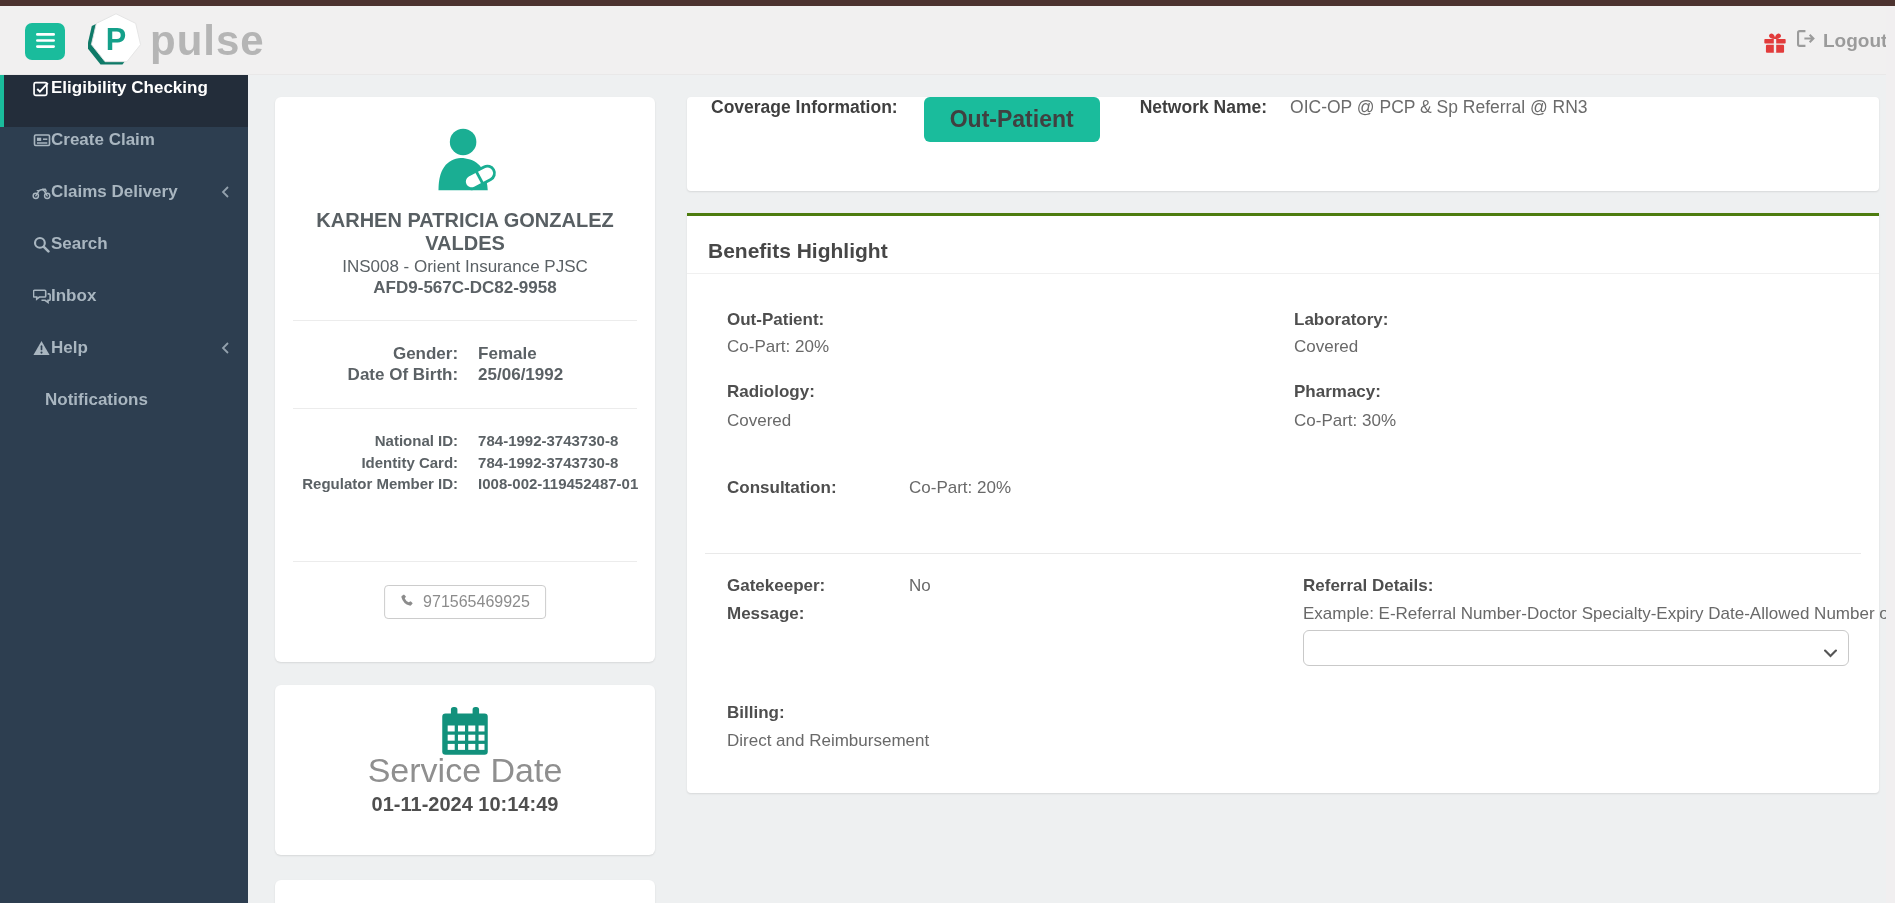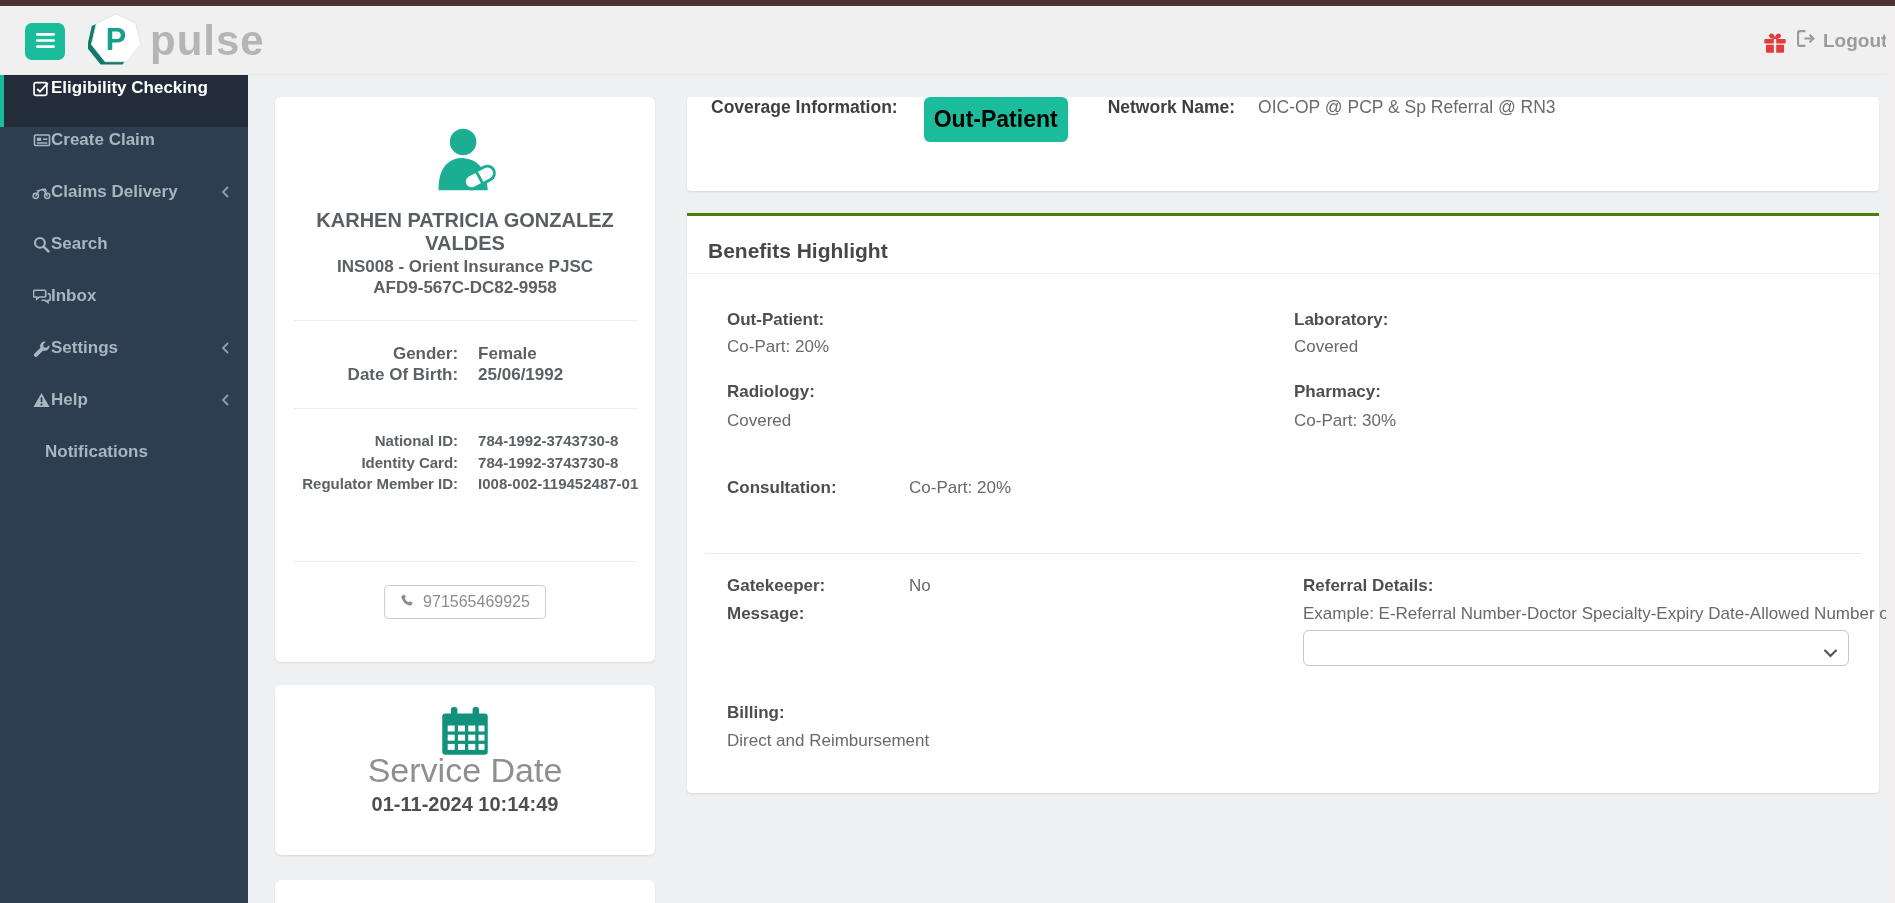--- a/index.html
+++ b/index.html
@@ -25,21 +25,21 @@
   .sb-label { line-height:20px; white-space:nowrap; }
   .sb-chevron { position:absolute; right:16px; top:5px; width:13px; height:14px; }
 
   
   .card { position:absolute; background:#ffffff; border-radius:6px; box-shadow:0 1px 2px rgba(0,0,0,0.10); }
 
   
   .patient-card { left:275px; top:97px; width:380px; height:565px; }
   .avatar { position:absolute; left:50%; top:30px; transform:translateX(-50%); }
   .p-name { position:absolute; left:16px; right:16px; top:112px; text-align:center; font-size:20px; line-height:23px; font-weight:bold; color:#585f63; }
-  .p-insurer { position:absolute; left:10px; right:10px; top:160px; text-align:center; font-size:17px; font-weight:bold; color:#5b6165; }
+  .p-insurer { position:absolute; left:10px; right:10px; top:160px; text-align:center; font-size:17px; font-weight:normal; color:#5b6165; }
   .p-number { position:absolute; left:10px; right:10px; top:181px; text-align:center; font-size:17px; font-weight:bold; color:#5b6165; }
   .hr { position:absolute; left:18px; right:18px; border-top:1px solid #ececec; }
   .kv-block { position:absolute; left:18px; right:18px; }
   .kv-row { display:flex; gap:20px; }
   .kv-label { flex:0 0 48%; text-align:right; white-space:nowrap; }
   .kv-value { text-align:center; white-space:nowrap; }
   .kv-17 .kv-row { font-size:17px; font-weight:bold; color:#5b6165; line-height:21px; }
   .kv-15 .kv-row { font-size:15px; font-weight:bold; color:#5b6165; line-height:21.5px; }
   .phone-btn { position:absolute; left:50%; top:488px; transform:translateX(-50%); display:inline-flex; align-items:center; gap:9px; background:#ffffff; border:1px solid #cccccc; border-radius:4px; padding:7px 15px; font-size:16px; color:#8c8c8c; cursor:pointer; white-space:nowrap; font-family:inherit; }
 
@@ -47,21 +47,21 @@
   .service-card { left:275px; top:685px; width:380px; height:170px; text-align:center; }
   .cal { position:absolute; left:50%; top:22px; transform:translateX(-50%); }
   .svc-title { position:absolute; left:0; right:0; top:66px; font-size:34px; color:#8f8f8f; }
   .svc-value { position:absolute; left:0; right:0; top:108px; font-size:20px; font-weight:bold; color:#4f4f4f; }
 
   .partial-card { left:275px; top:880px; width:380px; height:30px; border-radius:6px 6px 0 0; }
 
   
   .coverage-card { left:687px; top:97px; width:1192px; height:94px; display:flex; align-items:flex-start; padding-left:24px; border-radius:4px; }
   .cov-label { font-size:17.5px; font-weight:bold; color:#3f3f3f; }
-  .badge { margin-left:26px; background:#1abc9c; color:#000000; font-size:23px; font-weight:bold; padding:9px 10px; border-radius:6px; border:none; cursor:pointer; font-family:inherit; }
+  .badge { margin-left:26px; background:#1abc9c; color:#404040; font-size:23px; font-weight:bold; padding:9px 26px; border-radius:6px; border:none; cursor:pointer; font-family:inherit; }
   .net-label { margin-left:40px; font-size:17.5px; font-weight:bold; color:#3f3f3f; }
   .net-value { margin-left:23px; font-size:17.5px; color:#6b6b6b; }
 
   
   .benefits-card { left:687px; top:213px; width:1192px; height:580px; border-top:3px solid #4d7c0f; border-radius:0 0 4px 4px; }
   .b-title { position:absolute; left:21px; top:23px; font-size:21px; font-weight:bold; color:#474747; }
   .b-hr1 { position:absolute; left:0; right:0; top:57px; border-top:1px solid #f0f0f0; }
   .b-hr2 { position:absolute; left:18px; right:18px; top:337px; border-top:1px solid #e9e9e9; }
   .b-label { position:absolute; font-size:17px; font-weight:bold; color:#4e4e4e; line-height:20px; white-space:nowrap; }
   .b-value { position:absolute; font-size:17px; color:#696969; line-height:20px; white-space:nowrap; }
@@ -162,33 +162,20 @@
       <span class="sb-label">Search</span>
     </div>
     <div class="sb-item">
       <span class="sb-icon">
         <svg width="18" height="16" viewBox="0 0 17 15">
             <path d="M1.5 2 h9.5 a1 1 0 0 1 1 1 v4.5 a1 1 0 0 1 -1 1 h-5 L3.5 10.5 v-2 H1.5 a1 1 0 0 1 -1 -1 V3 a1 1 0 0 1 1 -1z" fill="none" stroke="currentColor" stroke-width="1.5"></path>
             <path d="M13.8 5.5 h1.4 a1 1 0 0 1 1 1 v4 a1 1 0 0 1 -1 1 h-1 v2 l-2.8 -2 H8" fill="none" stroke="currentColor" stroke-width="1.5"></path>
           </svg>
       </span>
       <span class="sb-label">Inbox</span>
-    </div>
-    <div class="sb-item">
-      <span class="sb-icon">
-        <svg width="17" height="17" viewBox="0 0 16 16">
-            <path d="M15.2 4.7 a4.2 4.2 0 0 1 -5.6 5.1 L4 15.4 a1.8 1.8 0 0 1 -2.6 -2.6 L7 7.2 a4.2 4.2 0 0 1 5.1 -5.6 L9.6 4.1 l.4 2.7 2.7 .4z" fill="currentColor"></path>
-          </svg>
-      </span>
-      <span class="sb-label">Settings</span>
-      <span class="sb-chevron">
-        <svg width="13" height="14" viewBox="0 0 12 14">
-            <path d="M8.5 2 L3.5 7 L8.5 12" fill="none" stroke="#93a1ad" stroke-width="1.8"></path>
-          </svg>
-      </span>
     </div>
     <div class="sb-item">
       <span class="sb-icon">
         <svg width="17" height="16" viewBox="0 0 16 15">
             <path d="M8 .8 L15.6 14 H.4z" fill="currentColor"></path>
             <rect x="7.2" y="5" width="1.6" height="4.6" rx="0.8" fill="#2d3e50"></rect>
             <circle cx="8" cy="11.8" r="1" fill="#2d3e50"></circle>
           </svg>
       </span>
       <span class="sb-label">Help</span>

